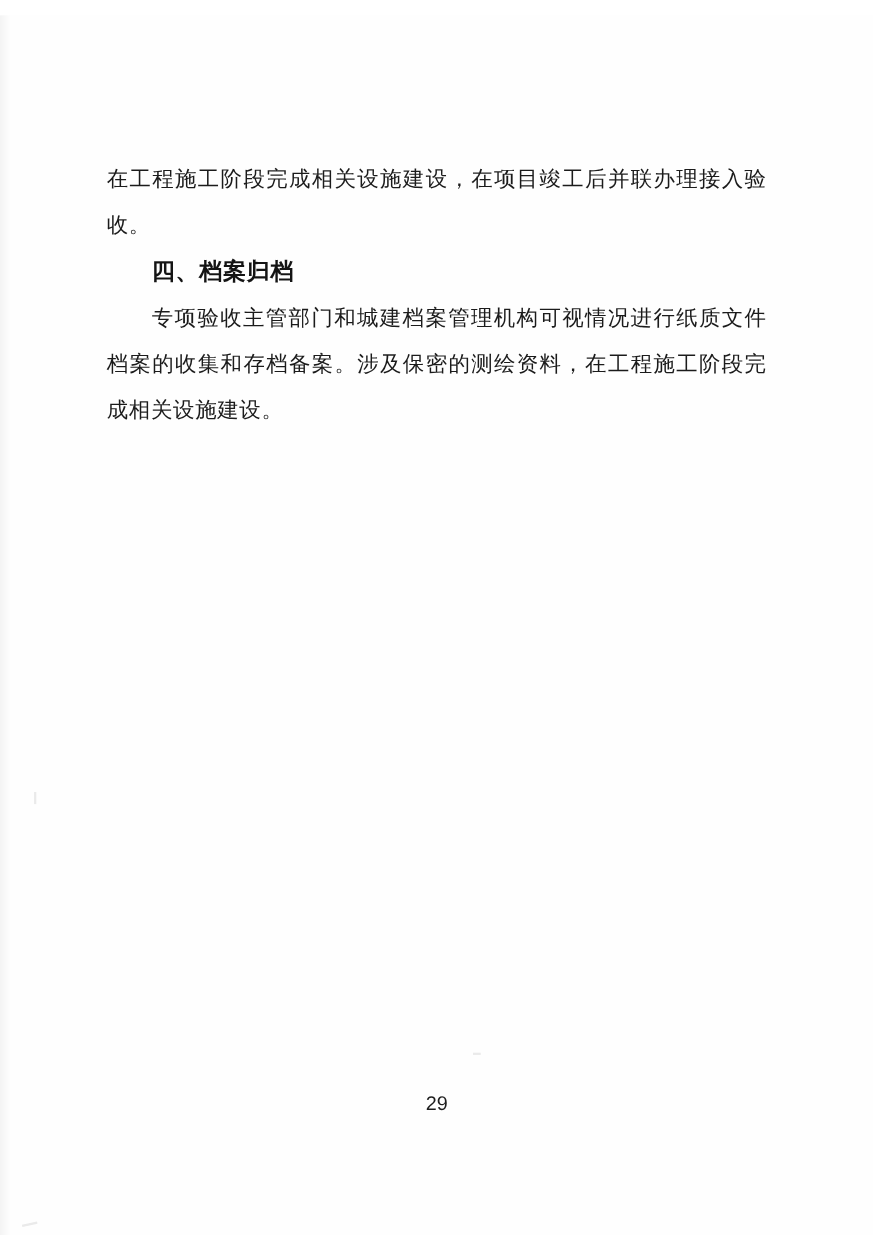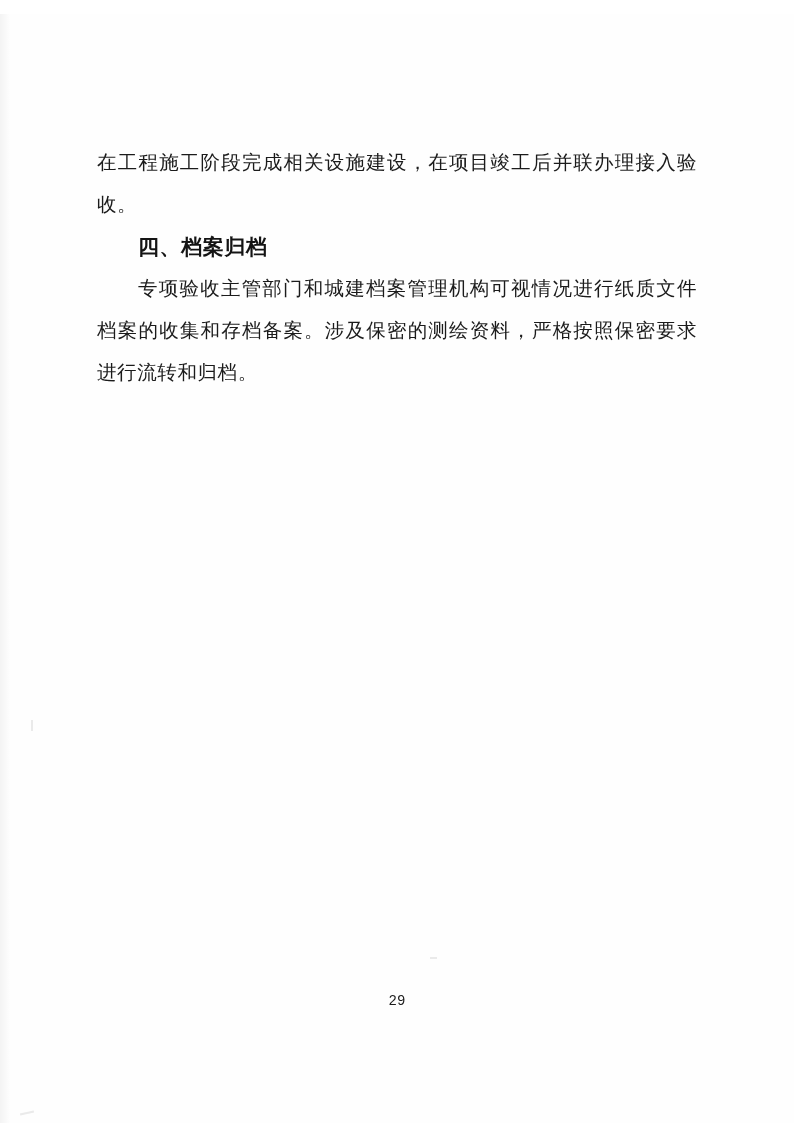--- a/index.html
+++ b/index.html
@@ -49,23 +49,23 @@
     text-indent: 41px;
     letter-spacing: 0.6px;
     font-family: "DejaVu Sans", sans-serif;
   }
   .page-number {
     position: absolute;
     top: 979px;
     left: 0;
     width: 794px;
     text-align: center;
-    font-size: 14px;
+    font-size: 18px;
     color: #1d1d1d;
-    font-family: Liberation Mono, monospace;
+    font-family: Liberation Sans, sans-serif;
   }
   
   .scan-mark {
     position: absolute;
     background: #d9d9d9;
     opacity: 0.55;
   }
   .m1 { left: 31px;  top: 706px; width: 2px; height: 11px; }
   .m2 { left: 430px; top: 943px; width: 7px;  height: 2px; }
   .m3 { left: 20px;  top: 1098px; width: 14px; height: 2px; transform: rotate(-12deg); }
@@ -89,21 +89,21 @@
 
   <div class="edge-shadow-left"></div>
   <div class="edge-shadow-bottom"></div>
 
   <div class="content">
 
     <p class="para">在工程施工阶段完成相关设施建设，在项目竣工后并联办理接入验收。</p>
 
     <p class="heading">四、档案归档</p>
 
-    <p class="para indent">专项验收主管部门和城建档案管理机构可视情况进行纸质文件档案的收集和存档备案。涉及保密的测绘资料，严格按照保密要求进行流转和归档。</p>
+    <p class="para indent">专项验收主管部门和城建档案管理机构可视情况进行纸质文件档案的收集和存档备案。涉及保密的测绘资料，在工程施工阶段完成相关设施建设。</p>
 
   </div>
 
   <div class="page-number">29</div>
 
   <div class="scan-mark m1"></div>
   <div class="scan-mark m2"></div>
   <div class="scan-mark m3"></div>
 
 </div>

